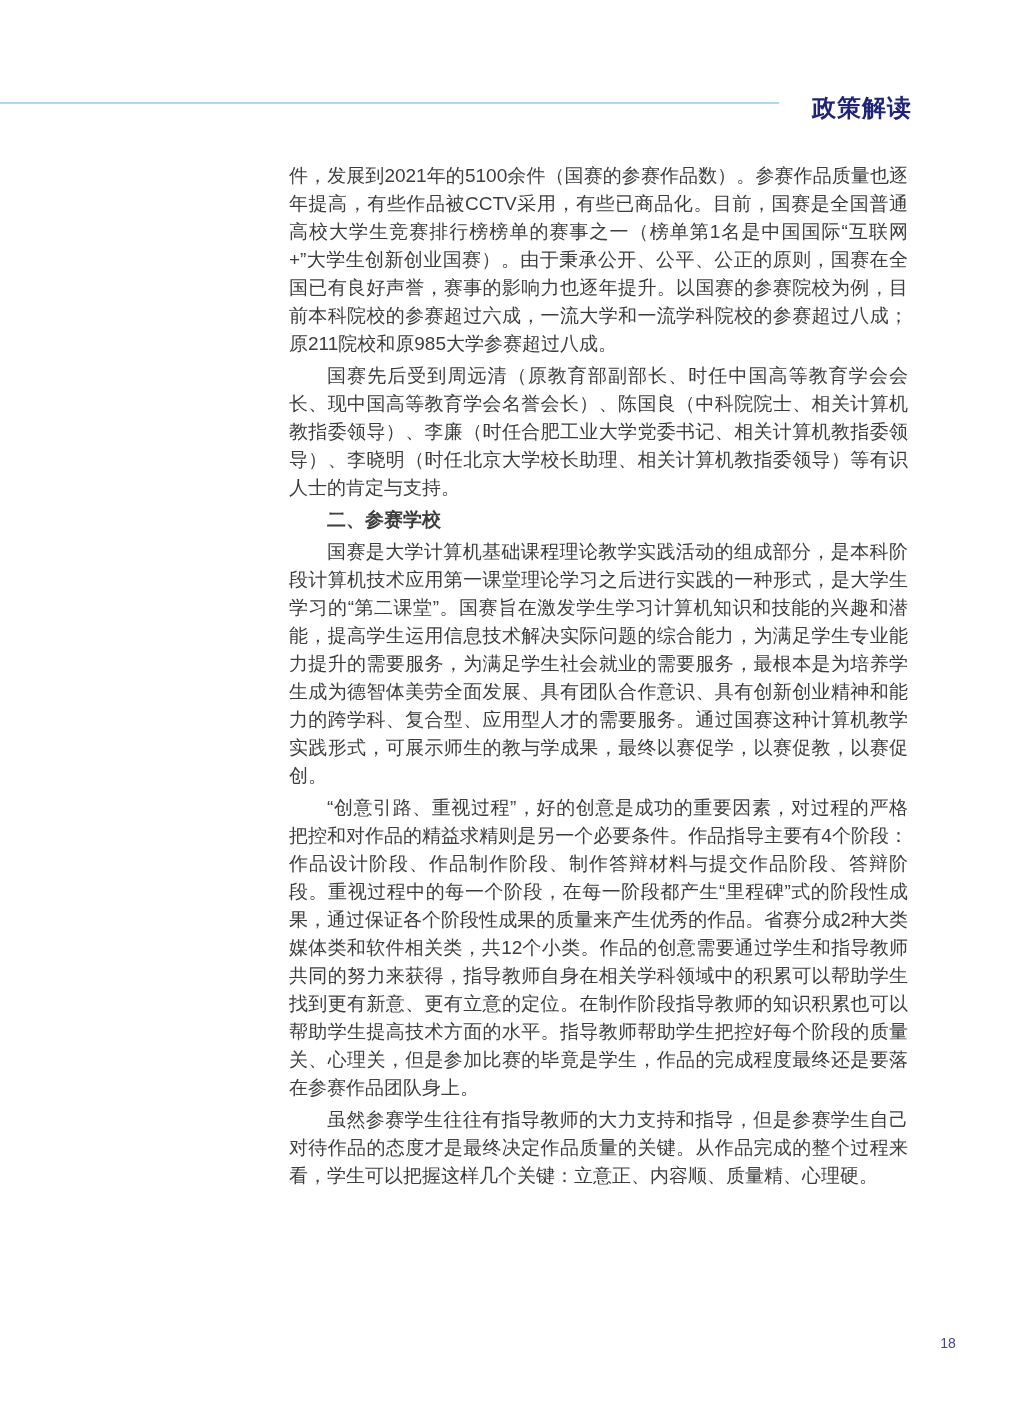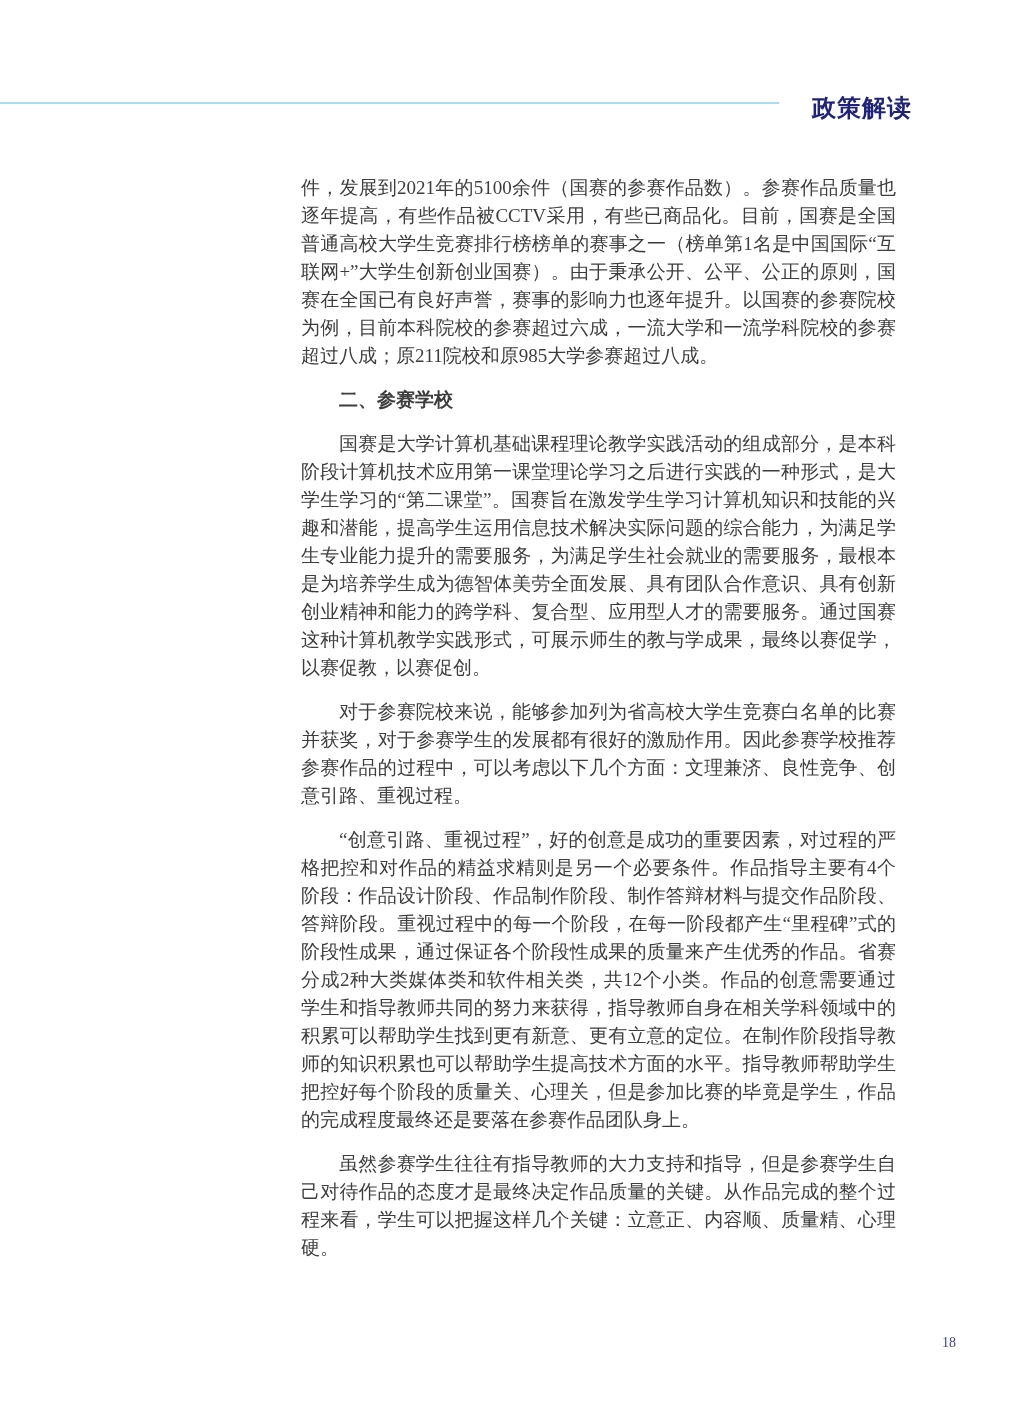--- a/index.html
+++ b/index.html
@@ -10,21 +10,21 @@
     --page-bg: #ffffff;
   }
   * { box-sizing: border-box; }
   html, body { margin: 0; padding: 0; background: #ffffff; }
   .page {
     position: relative;
     width: 1020px;
     height: 1416px;
     background: var(--page-bg);
     overflow: hidden;
-    font-family: Liberation Serif, serif;
+    font-family: Liberation Sans, sans-serif;
     border-radius: 22px;
   }
   .header-line {
     position: absolute;
     left: 0;
     top: 102px;
     width: 779px;
     height: 2px;
     background: var(--header-line-color);
   }
@@ -42,44 +42,44 @@
     position: absolute;
     left: 285px;
     top: 158px;
     width: 627px;
     font-size: 19px;
     line-height: 28px;
     color: var(--body-text-color);
     text-align: justify;
     text-justify: inter-character;
   }
-  .para { margin: 16px; padding: 0; }
+  .para { margin: 4px; padding: 0; }
   .para.indent { text-indent: 2em; }
   .para.heading { font-weight: bold; }
   .page-number {
     position: absolute;
-    left: 896px;
+    left: 918px;
     top: 1335px;
     width: 60px;
-    text-align: right;
+    text-align: center;
     font-size: 14px;
     color: var(--page-number-color);
   }
 </style>
 </head>
 <body>
 
 <div class="page">
   <div class="header-line"></div>
   <div class="header-title">政策解读</div>
 
   <main class="content">
 
   <p class="para body">件，发展到2021年的5100余件（国赛的参赛作品数）。参赛作品质量也逐年提高，有些作品被CCTV采用，有些已商品化。目前，国赛是全国普通高校大学生竞赛排行榜榜单的赛事之一（榜单第1名是中国国际“互联网+”大学生创新创业国赛）。由于秉承公开、公平、公正的原则，国赛在全国已有良好声誉，赛事的影响力也逐年提升。以国赛的参赛院校为例，目前本科院校的参赛超过六成，一流大学和一流学科院校的参赛超过八成；原211院校和原985大学参赛超过八成。</p>
+      <p class="para body indent">国赛先后受到周远清（原教育部副部长、时任中国高等教育学会会长、现中国高等教育学会名誉会长）、陈国良（中科院院士、相关计算机教指委领导）、李廉（时任合肥工业大学党委书记、相关计算机教指委领导）、李晓明（时任北京大学校长助理、相关计算机教指委领导）等有识人士的肯定与支持。</p>
       <p class="para heading indent">二、参赛学校</p>
       <p class="para body indent">国赛是大学计算机基础课程理论教学实践活动的组成部分，是本科阶段计算机技术应用第一课堂理论学习之后进行实践的一种形式，是大学生学习的“第二课堂”。国赛旨在激发学生学习计算机知识和技能的兴趣和潜能，提高学生运用信息技术解决实际问题的综合能力，为满足学生专业能力提升的需要服务，为满足学生社会就业的需要服务，最根本是为培养学生成为德智体美劳全面发展、具有团队合作意识、具有创新创业精神和能力的跨学科、复合型、应用型人才的需要服务。通过国赛这种计算机教学实践形式，可展示师生的教与学成果，最终以赛促学，以赛促教，以赛促创。</p>
-      <p class="para body indent">对于参赛院校来说，能够参加列为省高校大学生竞赛白名单的比赛并获奖，对于参赛学生的发展都有很好的激励作用。因此参赛学校推荐参赛作品的过程中，可以考虑以下几个方面：文理兼济、良性竞争、创意引路、重视过程。</p>
       <p class="para body indent">“创意引路、重视过程”，好的创意是成功的重要因素，对过程的严格把控和对作品的精益求精则是另一个必要条件。作品指导主要有4个阶段：作品设计阶段、作品制作阶段、制作答辩材料与提交作品阶段、答辩阶段。重视过程中的每一个阶段，在每一阶段都产生“里程碑”式的阶段性成果，通过保证各个阶段性成果的质量来产生优秀的作品。省赛分成2种大类媒体类和软件相关类，共12个小类。作品的创意需要通过学生和指导教师共同的努力来获得，指导教师自身在相关学科领域中的积累可以帮助学生找到更有新意、更有立意的定位。在制作阶段指导教师的知识积累也可以帮助学生提高技术方面的水平。指导教师帮助学生把控好每个阶段的质量关、心理关，但是参加比赛的毕竟是学生，作品的完成程度最终还是要落在参赛作品团队身上。</p>
       <p class="para body indent">虽然参赛学生往往有指导教师的大力支持和指导，但是参赛学生自己对待作品的态度才是最终决定作品质量的关键。从作品完成的整个过程来看，学生可以把握这样几个关键：立意正、内容顺、质量精、心理硬。</p>
     </main>
 
   <div class="page-number">18</div>
 </div>
 
 </body></html>

